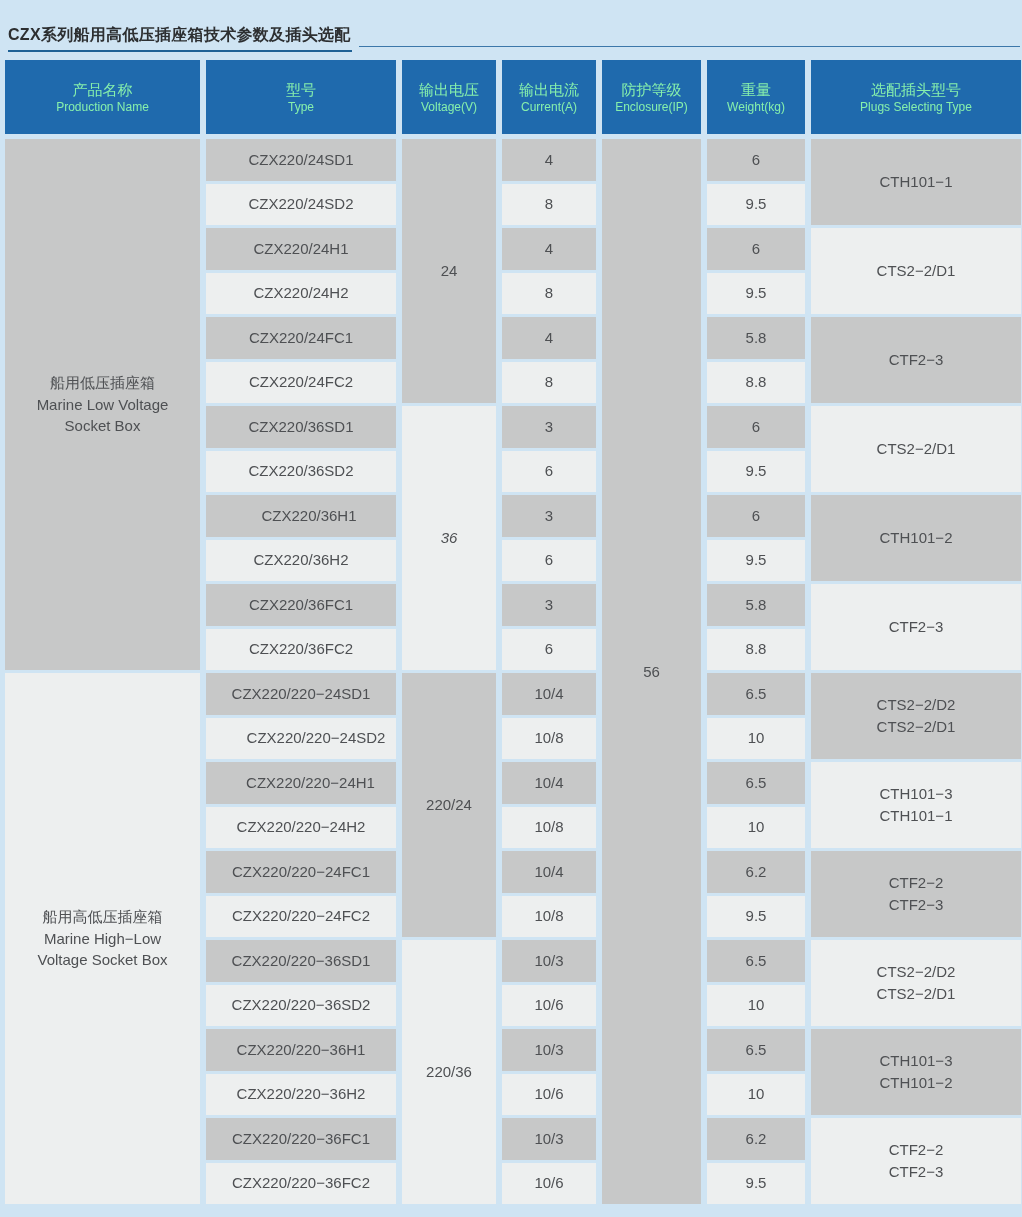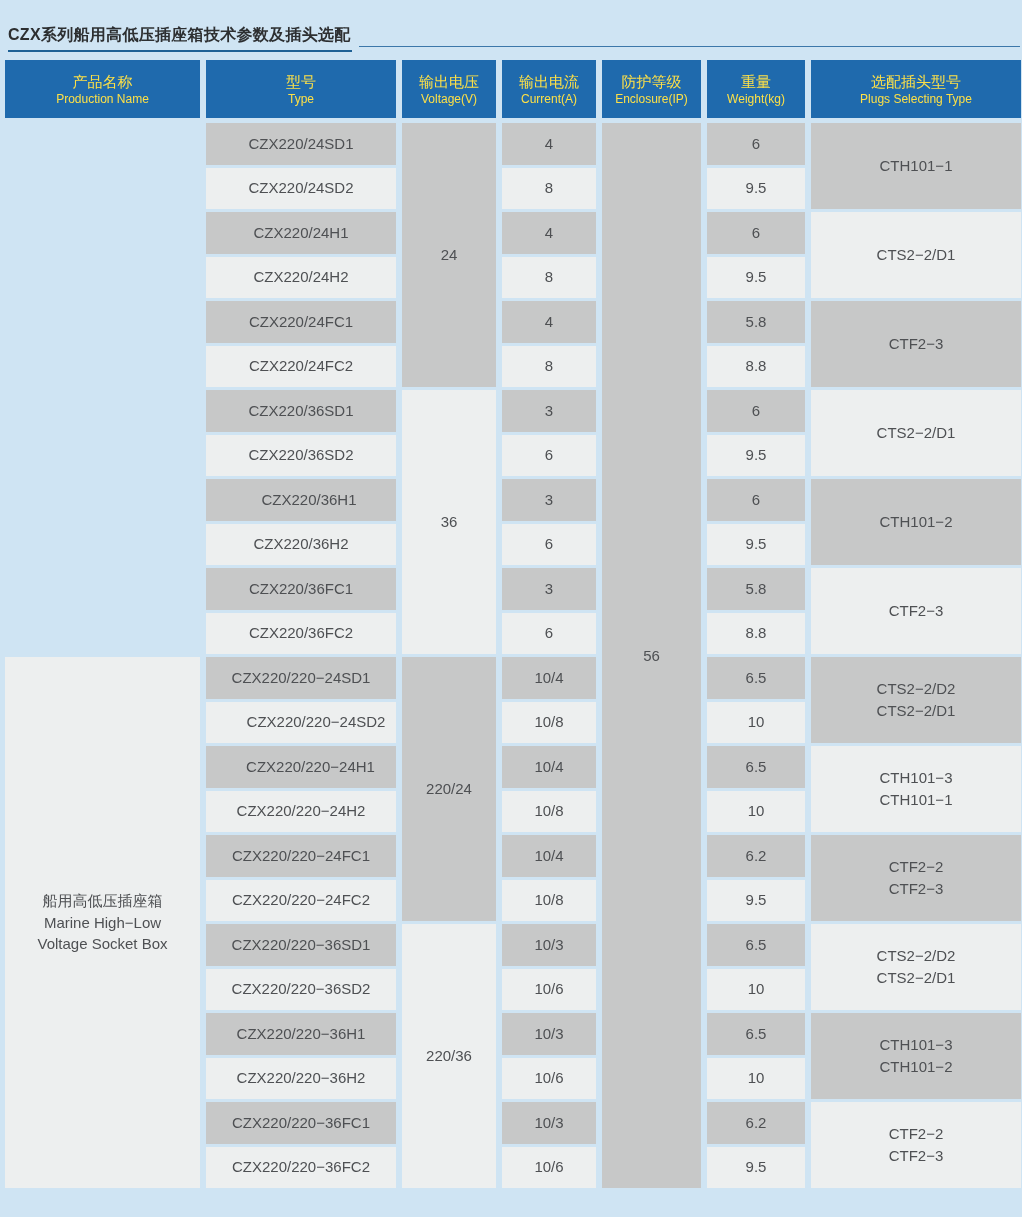--- a/index.html
+++ b/index.html
@@ -37,24 +37,24 @@
   }
   .grid-head,.grid-body{
     display:grid;
     grid-template-columns:195px 190px 94px 94px 99px 98px 210px;
     column-gap:6px;
     margin-left:5px;
   }
   .grid-head{margin-top:8px;}
   .hcell{
     background:var(--header-blue);
-    height:58px;
+    height:74px;
     display:flex;flex-direction:column;
     align-items:center;justify-content:center;
-    color:#fde047;text-align:center;
+    color:#86efac;text-align:center;
   }
   .hcell .zh{font-size:15px;line-height:1.45;}
   .hcell .en{font-size:12px;line-height:1.25;}
   .grid-body{
     margin-top:5px;
     grid-auto-rows:41.5px;
     row-gap:3px;
   }
   .cell{
     display:flex;flex-direction:column;
@@ -103,20 +103,25 @@
         <div class="zh">重量</div>
         <div class="en">Weight(kg)</div>
       </div>
       <div class="hcell">
         <div class="zh">选配插头型号</div>
         <div class="en">Plugs Selecting Type</div>
       </div>
     </div>
 
     <div class="grid-body">
+        <div class="cell gray" style="grid-area: 1 / 1 / 13;">
+          <div>船用低压插座箱</div>
+          <div>Marine Low Voltage</div>
+          <div>Socket Box</div>
+        </div>
         <div class="cell light" style="grid-area: 13 / 1 / 25;">
           <div>船用高低压插座箱</div>
           <div>Marine High−Low</div>
           <div>Voltage Socket Box</div>
         </div>
         <div class="cell gray" style="grid-area: 1 / 2 / 2;">
           <div>CZX220/24SD1</div>
         </div>
         <div class="cell gray" style="grid-area: 1 / 4 / 2;">
           <div>4</div>
@@ -327,21 +332,21 @@
         </div>
         <div class="cell light" style="grid-area: 24 / 4 / 25;">
           <div>10/6</div>
         </div>
         <div class="cell light" style="grid-area: 24 / 6 / 25;">
           <div>9.5</div>
         </div>
         <div class="cell gray" style="grid-area: 1 / 3 / 7;">
           <div>24</div>
         </div>
-        <div class="cell light" style="grid-area: 7 / 3 / 13;">
+        <div class="cell light" style="grid-area: 7 / 3 / 13; font-style: italic;">
           <div>36</div>
         </div>
         <div class="cell gray" style="grid-area: 13 / 3 / 19;">
           <div>220/24</div>
         </div>
         <div class="cell light" style="grid-area: 19 / 3 / 25;">
           <div>220/36</div>
         </div>
         <div class="cell gray" style="grid-area: 1 / 5 / 25;">
           <div>56</div>

